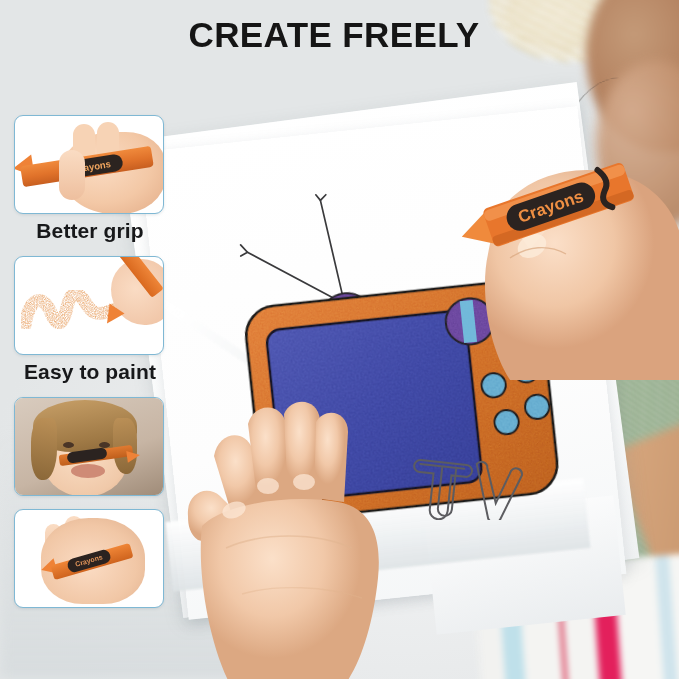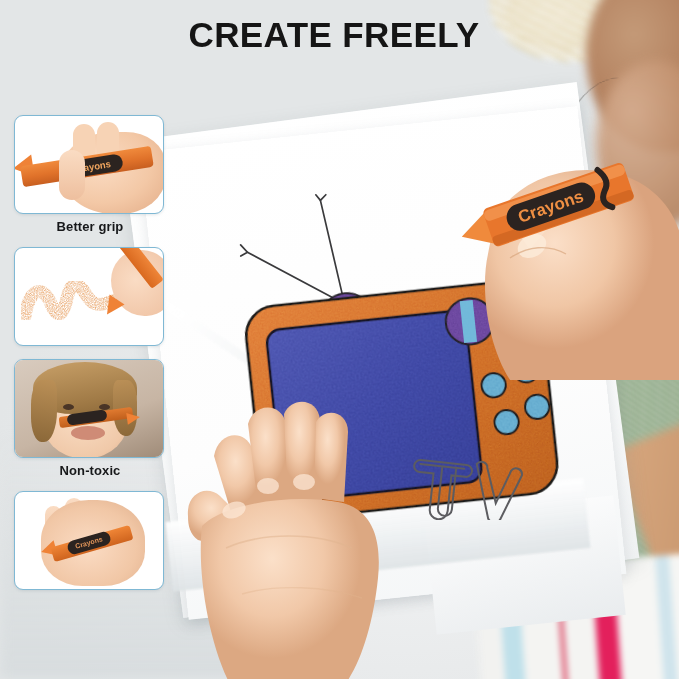--- a/index.html
+++ b/index.html
@@ -98,21 +98,21 @@
     font-family:"Liberation Sans", sans-serif;}
   .headline div{white-space:nowrap;}
 
   
   .cards{position:absolute;left:14px;top:115px;width:152px;}
   .card{margin-bottom:13px;}
   .card-frame{width:148px;height:97px;border:1.6px solid #7fb8d4;border-radius:9px;
     background:#ffffff;overflow:hidden;position:relative;
     box-shadow:0 1px 3px rgba(100,120,135,.18);}
   .card-label{margin-top:5px;text-align:center;color:#17181a;font-weight:700;
-    font-size:13px;letter-spacing:.1px;}
+    font-size:21px;letter-spacing:.1px;}
   .card-art{position:absolute;inset:0;}
 
   
   .c1-hand{position:absolute;left:46px;top:16px;width:104px;height:82px;
     background:radial-gradient(ellipse at 38% 40%, #fbdcc3 0%,#f3c8a6 55%,#e2ab86 100%);
     border-radius:52% 40% 46% 54%;}
   .c1-finger{position:absolute;background:#f7d3b5;border-radius:40px;}
   .c1-cray{position:absolute;left:6px;top:40px;width:132px;height:21px;border-radius:4px;
     background:linear-gradient(180deg,#f08a3c,#e0722a 55%,#c85f20);transform:rotate(-9deg);}
   .c1-tip{position:absolute;left:-2px;top:40px;width:0;height:0;
@@ -359,39 +359,39 @@
                 <feComposite in="SourceGraphic" in2="g" operator="in"></feComposite>
               </filter>
             </defs>
             <path d="M4,46 C8,18 22,14 30,34 C36,48 42,48 46,28 C50,10 58,12 66,26 C74,40 86,34 104,26" stroke="#e8a164" stroke-width="13" fill="none" stroke-linecap="round" filter="url(#grain-s)" opacity=".95"></path>
           </svg>
           <div class="c2-hand"></div>
           <div class="c2-cray"></div>
           <div class="c2-tip"></div>
         </div>
       </div>
+      <div class="card-label">Easy to paint</div>
     </div>
 
     <div class="card">
       <div class="card-frame">
         <div class="card-art">
           <div class="c3-bg"></div>
           <div class="c3-face"></div>
           <div class="c3-hair"></div>
           <div class="c3-hair-l"></div>
           <div class="c3-hair-r"></div>
           <div class="c3-eye" style="left:48px;top:44px;"></div>
           <div class="c3-eye" style="left:84px;top:44px;"></div>
           <div class="c3-mouth"></div>
           <div class="c3-cray"></div>
           <div class="c3-cray-lbl"></div>
           <div class="c3-cray-tip"></div>
         </div>
       </div>
-      <div class="card-label">Non-toxic</div>
     </div>
 
     <div class="card">
       <div class="card-frame">
         <div class="card-art">
           <div class="c4-f" style="left:30px;top:14px;width:17px;height:48px;"></div>
           <div class="c4-f" style="left:50px;top:6px;width:18px;height:56px;"></div>
           <div class="c4-f" style="left:71px;top:8px;width:18px;height:54px;"></div>
           <div class="c4-f" style="left:92px;top:18px;width:17px;height:46px;"></div>
           <div class="c4-palm"></div>

